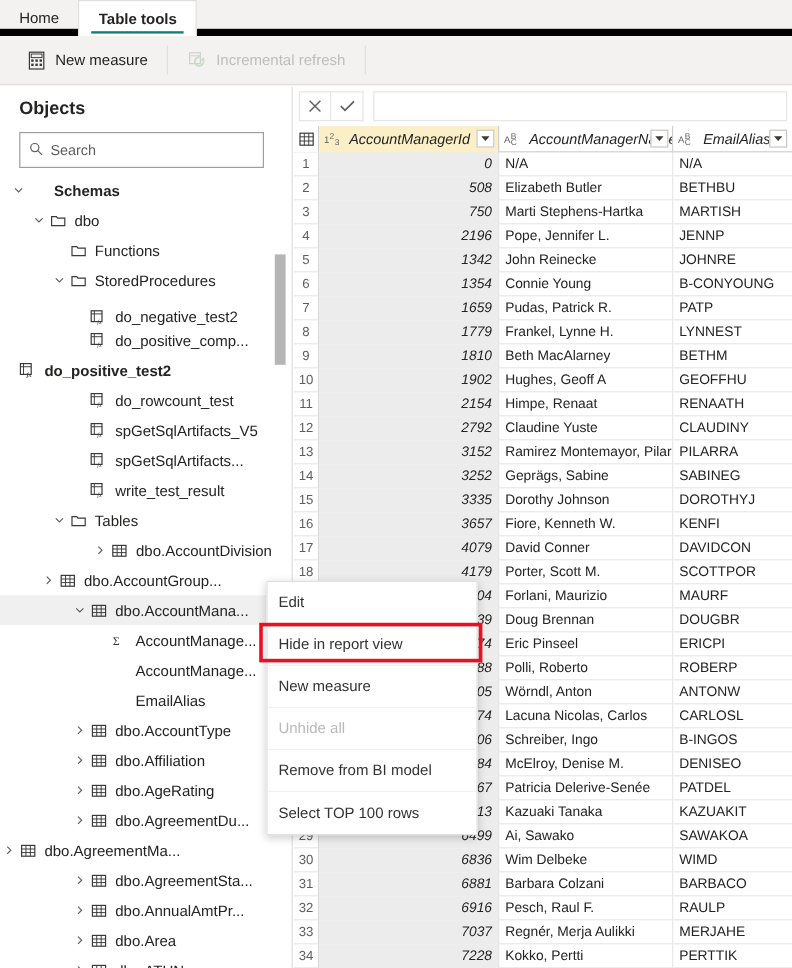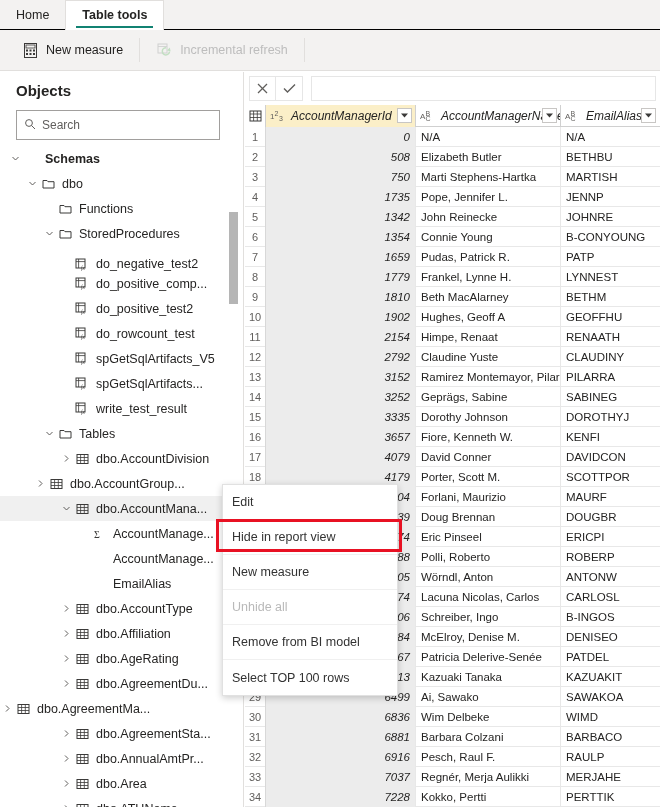--- a/index.html
+++ b/index.html
@@ -10,22 +10,22 @@
     font-family: "Liberation Sans", sans-serif;
     font-size: 12px;
     color: #252423;
     overflow: hidden;
   }
   #app { position: relative; width: 660px; height: 807px; background:#fff; }
 
   
   .ribbon-tabs {
     position: absolute; left:0; top:0; width:660px; height:30px;
-    background:#f3f2f1; display:flex; align-items:center;
-    border-bottom:1px solid #000000;
+    background:#f3f2f1; display:flex; align-items:flex-start;
+    border-bottom:6px solid #000000;
   }
   .rtab {
     height:30px; padding:0 16px; display:flex; align-items:center;
     font-size:12.5px; color:#252423; cursor:pointer; position:relative;
   }
   .rtab.active {
     background:#ffffff; font-weight:600;
     border-top:1px solid #e1dfdd; border-left:1px solid #e1dfdd; border-right:1px solid #e1dfdd;
   }
   .rtab.active::after {
@@ -272,21 +272,21 @@
           <span class="ticon">
             <svg width="14" height="13" viewBox="0 0 14 13">
               <rect x="1" y="1" width="9" height="9" fill="none" stroke="#3b3a39" stroke-width="1"></rect>
               <line x1="3.6" y1="1" x2="3.6" y2="10" stroke="#3b3a39" stroke-width="0.8"></line>
               <line x1="1" y1="3.6" x2="10" y2="3.6" stroke="#3b3a39" stroke-width="0.8"></line>
               <text x="6" y="12.4" font-size="5.2" fill="#3b3a39" font-family="serif" font-style="italic">fx</text>
             </svg>
           </span>
           <span class="tlabel">do_positive_comp...</span>
         </div>
-        <div class="tnode" style="padding-left: 59px;">
+        <div class="tnode" style=" font-weight: bold;">
           <span class="chev"></span>
           <span class="ticon">
             <svg width="14" height="13" viewBox="0 0 14 13">
               <rect x="1" y="1" width="9" height="9" fill="none" stroke="#3b3a39" stroke-width="1"></rect>
               <line x1="3.6" y1="1" x2="3.6" y2="10" stroke="#3b3a39" stroke-width="0.8"></line>
               <line x1="1" y1="3.6" x2="10" y2="3.6" stroke="#3b3a39" stroke-width="0.8"></line>
               <text x="6" y="12.4" font-size="5.2" fill="#3b3a39" font-family="serif" font-style="italic">fx</text>
             </svg>
           </span>
           <span class="tlabel">do_positive_test2</span>
@@ -345,21 +345,21 @@
               <polyline points="1.5,3 4.5,6 7.5,3" fill="none" stroke="#605e5c" stroke-width="1"></polyline>
             </svg>
           </span>
           <span class="ticon">
             <svg width="13" height="12" viewBox="0 0 13 12">
               <path d="M1 2.5h4l1 1.2h6v6.3H1z" fill="none" stroke="#3b3a39" stroke-width="1"></path>
             </svg>
           </span>
           <span class="tlabel">Tables</span>
         </div>
-        <div class="tnode" style="padding-left: 59px;">
+        <div class="tnode" style="padding-left: 59px; justify-content: center;">
           <span class="chev">
             <svg width="9" height="9" viewBox="0 0 9 9">
               <polyline points="3,1.5 6,4.5 3,7.5" fill="none" stroke="#605e5c" stroke-width="1"></polyline>
             </svg>
           </span>
           <span class="ticon">
             <svg width="13" height="12" viewBox="0 0 13 12">
               <rect x="1" y="1.5" width="11" height="9" fill="none" stroke="#3b3a39" stroke-width="1"></rect>
               <line x1="1" y1="4.5" x2="12" y2="4.5" stroke="#3b3a39" stroke-width="0.8"></line>
               <line x1="1" y1="7.5" x2="12" y2="7.5" stroke="#3b3a39" stroke-width="0.8"></line>
@@ -663,21 +663,21 @@
             <div class="gc alias">BETHBU</div>
           </div>
           <div class="grow">
             <div class="gc rownum">3</div>
             <div class="gc num">750</div>
             <div class="gc name">Marti Stephens-Hartka</div>
             <div class="gc alias">MARTISH</div>
           </div>
           <div class="grow">
             <div class="gc rownum">4</div>
-            <div class="gc num">1735</div>
+            <div class="gc num">2196</div>
             <div class="gc name">Pope, Jennifer L.</div>
             <div class="gc alias">JENNP</div>
           </div>
           <div class="grow">
             <div class="gc rownum">5</div>
             <div class="gc num">1342</div>
             <div class="gc name">John Reinecke</div>
             <div class="gc alias">JOHNRE</div>
           </div>
           <div class="grow">

